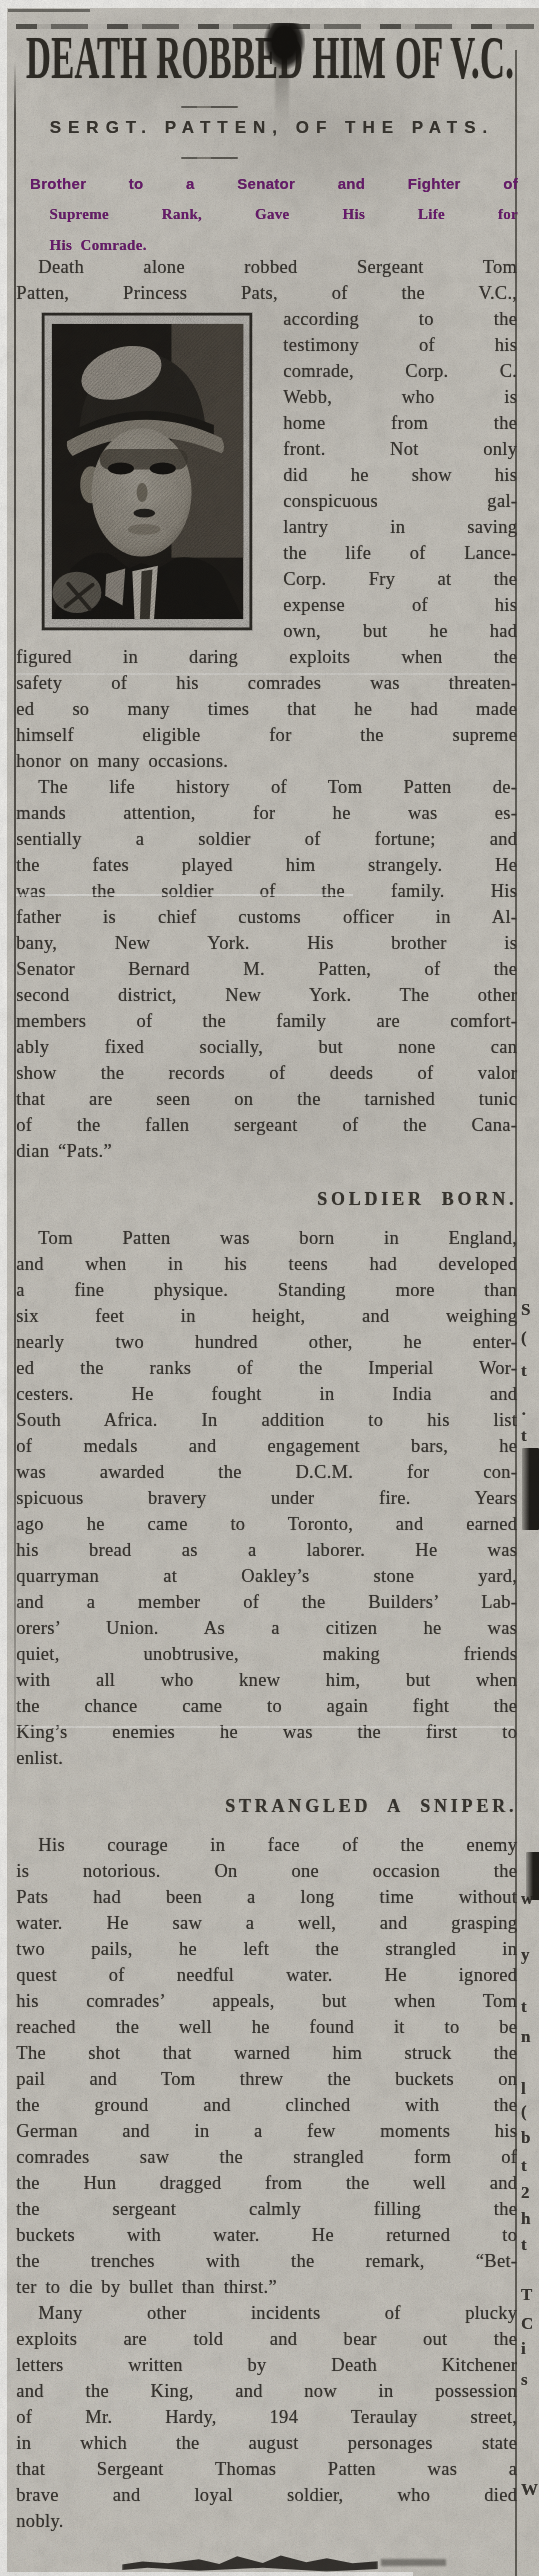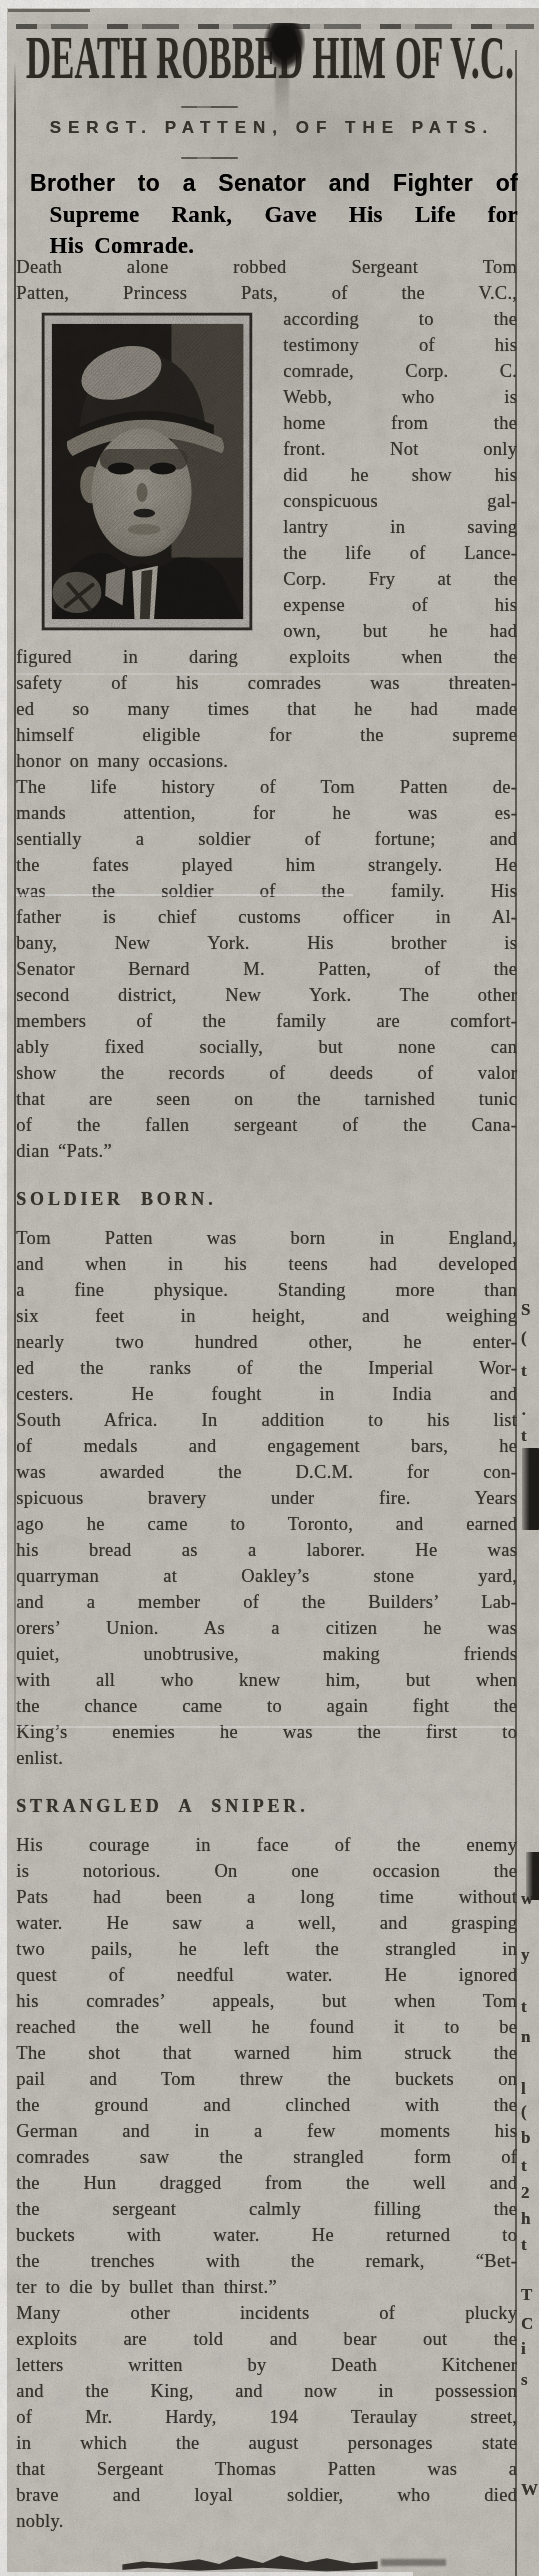--- a/index.html
+++ b/index.html
@@ -35,35 +35,35 @@
   .ink-drip{position:absolute;left:275px;top:64px;width:14px;height:60px;opacity:.3;filter:blur(1.1px);
     background:linear-gradient(to bottom, #27251f, rgba(39,37,31,0));}
   .divider{position:absolute;left:181px;width:57px;height:1.6px;opacity:.8;border-radius:1.1px;
     background:linear-gradient(90deg,#4c4943 0 28%, #716d65 28% 52%, #44413b 52% 100%);}
   .d1{top:106px;} .d2{top:157px;}
   
   .subhead{position:absolute;left:26px;top:118px;width:492px;text-align:center;
     font-family:"Liberation Sans","DejaVu Sans",sans-serif;font-weight:bold;font-size:17px;
     letter-spacing:7px;color:#3a3731;text-shadow:0 0 0.5px rgba(50,47,41,.6);}
   .deck{position:absolute;left:30px;top:168px;width:488px;
-    font-family:"Liberation Sans","DejaVu Sans",sans-serif;font-weight:bold;font-size:23px;
-    line-height:31px;color:#000000;text-shadow:0 0 0.5px rgba(48,45,39,.65);word-spacing:4.4px;letter-spacing:0.3px;}
+    font-family:"Liberation Sans","DejaVu Sans",sans-serif;font-weight:bold;font-size:15px;
+    line-height:31px;color:#701a75;text-shadow:0 0 0.5px rgba(48,45,39,.65);word-spacing:4.4px;letter-spacing:0.3px;}
   .deck-line{text-align:justify;text-align-last:justify;}
   .deck-line.hang{margin-left:19.6px;font-family:Liberation Serif, serif;}
   .deck-line.endline{text-align:left;text-align-last:left;}
   
   .body-col{position:absolute;left:16.3px;top:254px;width:501px;
     font-size:18.5px;line-height:26px;color:#3a3732;letter-spacing:0.3px;word-spacing:3.8px;
     text-shadow:0 0 0.7px rgba(52,48,42,.7);}
   .para{margin:0;}
   .text-line{height:26px;text-align:justify;text-align-last:justify;white-space:nowrap;}
-  .text-line.indent{}
+  .text-line.indent{padding-left:22px;}
   .text-line.narrow{margin-left:267px;}
   .text-line.endline{text-align:right;text-align-last:left;}
-  .crosshead{height:26px;margin:22px 0 13px 0;text-align:left;font-weight:bold;font-size:18px;
+  .crosshead{height:26px;margin:22px 0 13px 0;text-align:right;font-weight:bold;font-size:18px;
     letter-spacing:3.8px;word-spacing:8.7px;color:#3a3731;}
   
   .photo{position:absolute;left:41px;top:312px;width:212px;height:319px;}
   
   .crease{position:absolute;background:rgba(255,255,255,.45);filter:blur(0.5px);pointer-events:none;}
   .c1{left:16.3px;top:673px;width:490px;height:1.6px;opacity:.5;}
   .c2{left:16.3px;top:894px;width:337px;height:1.6px;}
   .c3{left:16.3px;top:1726px;width:498px;height:2.2px;opacity:.8;}
   
   .frags{position:absolute;left:0;top:0;width:100%;height:100%;pointer-events:none;}

